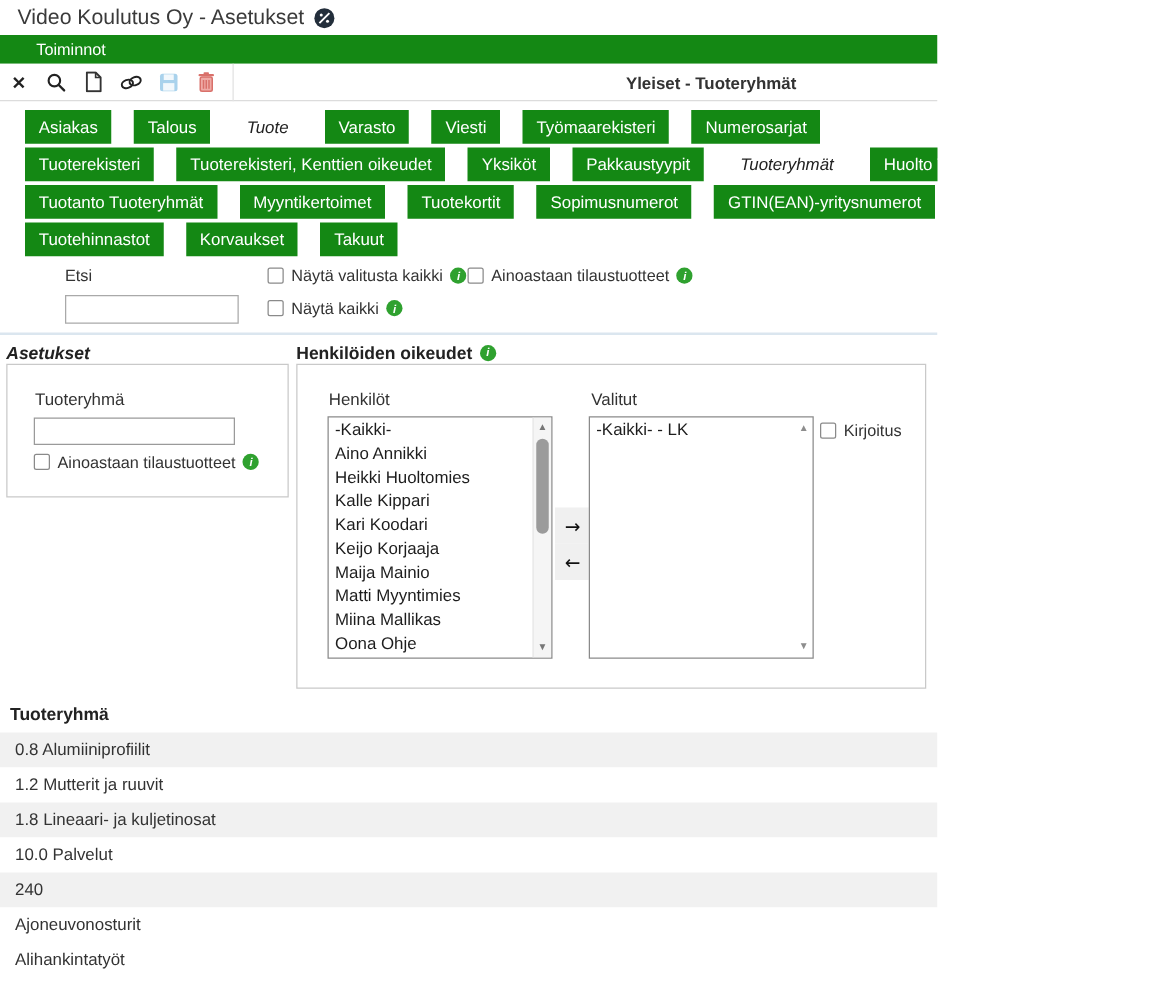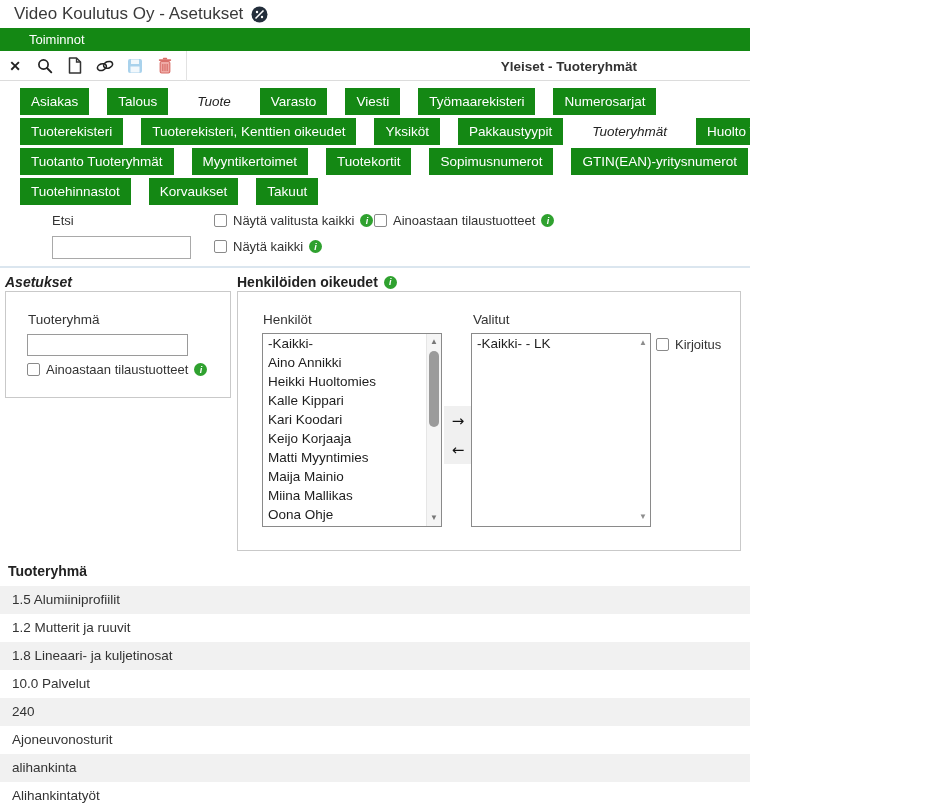--- a/index.html
+++ b/index.html
@@ -227,22 +227,22 @@
   <div class="perm-box">
     <span class="list-label people-label">Henkilöt</span>
 
     <div class="listbox people-list">
       <div class="item">-Kaikki-</div>
       <div class="item">Aino Annikki</div>
       <div class="item">Heikki Huoltomies</div>
       <div class="item">Kalle Kippari</div>
       <div class="item">Kari Koodari</div>
       <div class="item">Keijo Korjaaja</div>
+      <div class="item">Maija Mainio</div>
       <div class="item">Matti Myyntimies</div>
-      <div class="item">Maija Mainio</div>
       <div class="item">Miina Mallikas</div>
       <div class="item">Oona Ohje</div>
       <div class="scrollbar">
         <span class="scroll-arrow scroll-up">▲</span>
         <span class="scroll-thumb"></span>
         <span class="scroll-arrow scroll-down">▼</span>
       </div>
     </div>
 
     <button class="move-btn move-right">
@@ -260,23 +260,22 @@
     </div>
 
     <span class="cbrow kirjoitus-row">
       <span class="cb"></span>
       <span class="lbl">Kirjoitus</span>
     </span>
   </div>
 
   <div class="table-heading">Tuoteryhmä</div>
   <div class="pg-table">
-    <div class="pg-row alt">1.5 Alumiiniprofiilit</div>
+    <div class="pg-row alt">0.8 Alumiiniprofiilit</div>
     <div class="pg-row">1.2 Mutterit ja ruuvit</div>
     <div class="pg-row alt">1.8 Lineaari- ja kuljetinosat</div>
     <div class="pg-row">10.0 Palvelut</div>
     <div class="pg-row alt">240</div>
     <div class="pg-row">Ajoneuvonosturit</div>
-    <div class="pg-row alt">alihankinta</div>
     <div class="pg-row">Alihankintatyöt</div>
   </div>
 
 </div>
 
 </body></html>

